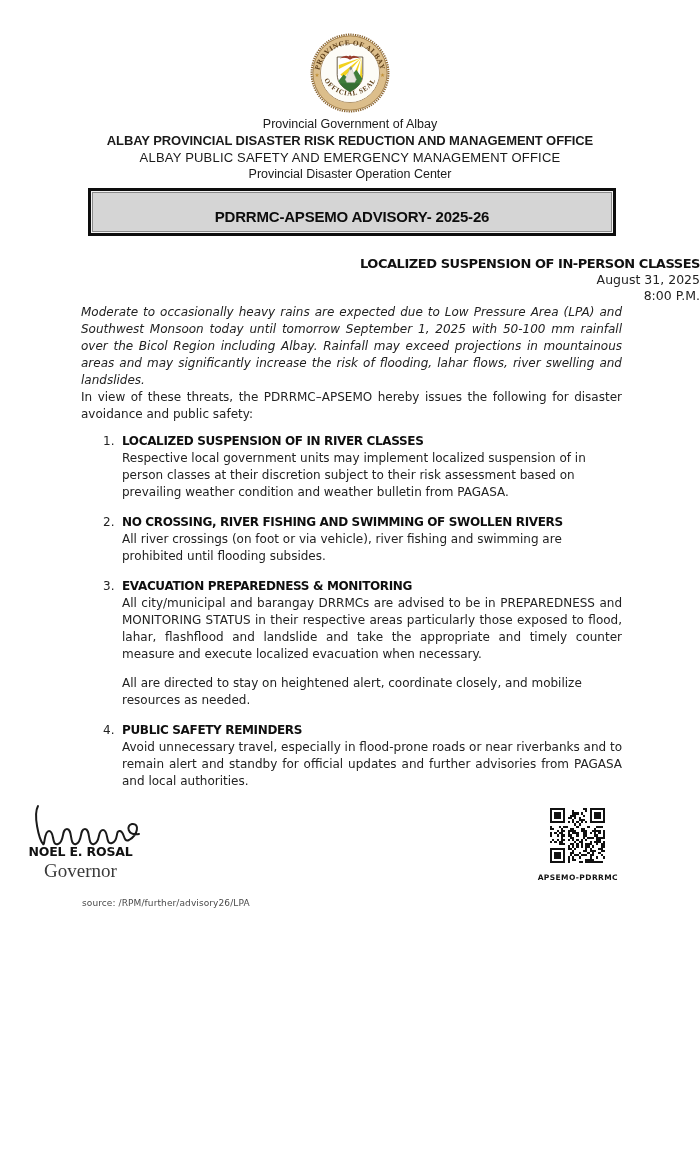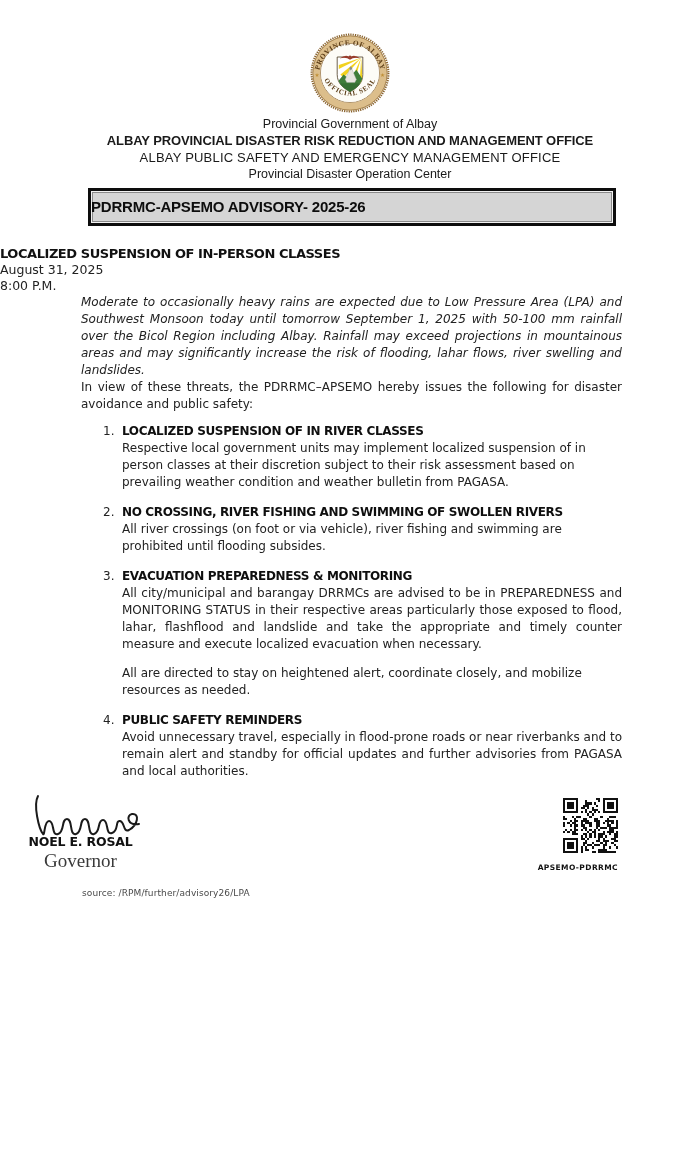--- a/index.html
+++ b/index.html
@@ -15,45 +15,45 @@
   .header-block{text-align:center;margin-top:3px;font-family:"Liberation Sans",sans-serif;color:#1a1a1a;}
   .hl1{font-size:12.5px;line-height:16px;}
   .hl2{font-size:13px;font-weight:bold;line-height:17px;letter-spacing:-0.1px;}
   .hl3{font-size:13px;line-height:17px;letter-spacing:0.2px;}
   .hl4{font-size:12.5px;line-height:16px;text-align:center;}
   .banner{
     margin:6px 84px 0 88px;
     background:#d5d5d5;
     border:3px solid #0d0d0d;
     box-shadow:inset 0 0 0 1px #f2f2f2, inset 0 0 0 2px #8a8a8a;
-    text-align:left;
+    text-align:center;
     font-family:"Liberation Sans",sans-serif;
     font-size:15px;font-weight:bold;color:#0d0d0d;
-    padding:7px 0 8px 0;
+    padding:17px 0 8px 0;
     letter-spacing:-0.2px;
   }
-  .title-block{text-align:left;margin-top:20px;}
+  .title-block{text-align:right;margin-top:20px;}
   .t1,.t2{font-size:13px;font-weight:bold;line-height:16px;letter-spacing:-0.45px;color:#111;}
   .t3,.t4{font-size:12.5px;line-height:16px;color:#222;}
   .content{margin:0 78px 0 81px;font-size:12px;line-height:17px;color:#222;}
   p.doc{margin:0;}
   .it{font-style:italic;}
   .just{text-align:justify;}
   .mt16{margin-top:16px;} .mt12{margin-top:12px;} .mt10{margin-top:10px;}
   .list{margin-top:10px;}
   .item{display:flex;margin-bottom:13px;}
   .inum{width:41px;padding-left:22px;box-sizing:border-box;flex:none;}
   .ibody-wrap{flex:1;}
   .ihead{font-weight:bold;letter-spacing:-0.35px;color:#0f0f0f;}
   .sig-row{display:flex;justify-content:space-between;align-items:flex-start;margin-top:8px;padding-left:20px;padding-right:82px;}
   .sig-block{text-align:center;}
   .scribble{display:block;margin-bottom:-7px;margin-left:-4px;}
   .sig-name{font-weight:bold;font-size:12.5px;letter-spacing:-0.2px;color:#111;}
   .sig-title{font-size:19px;color:#3a3a3a;margin-top:1px;font-family:Liberation Serif, serif;}
-  .qr-block{text-align:right;padding-top:5px;}
+  .qr-block{text-align:center;padding-top:5px;}
   .qr-label{font-size:7.5px;font-weight:bold;letter-spacing:0.4px;margin-top:6px;color:#111;}
   .source-line{margin:16px 0 0 82px;font-size:9px;color:#4a4a4a;letter-spacing:0.1px;}
 </style>
 </head>
 <body>
 
 <div class="page">
 
   <div class="seal-wrap">
     <svg width="80" height="80" viewBox="0 0 100 100">

